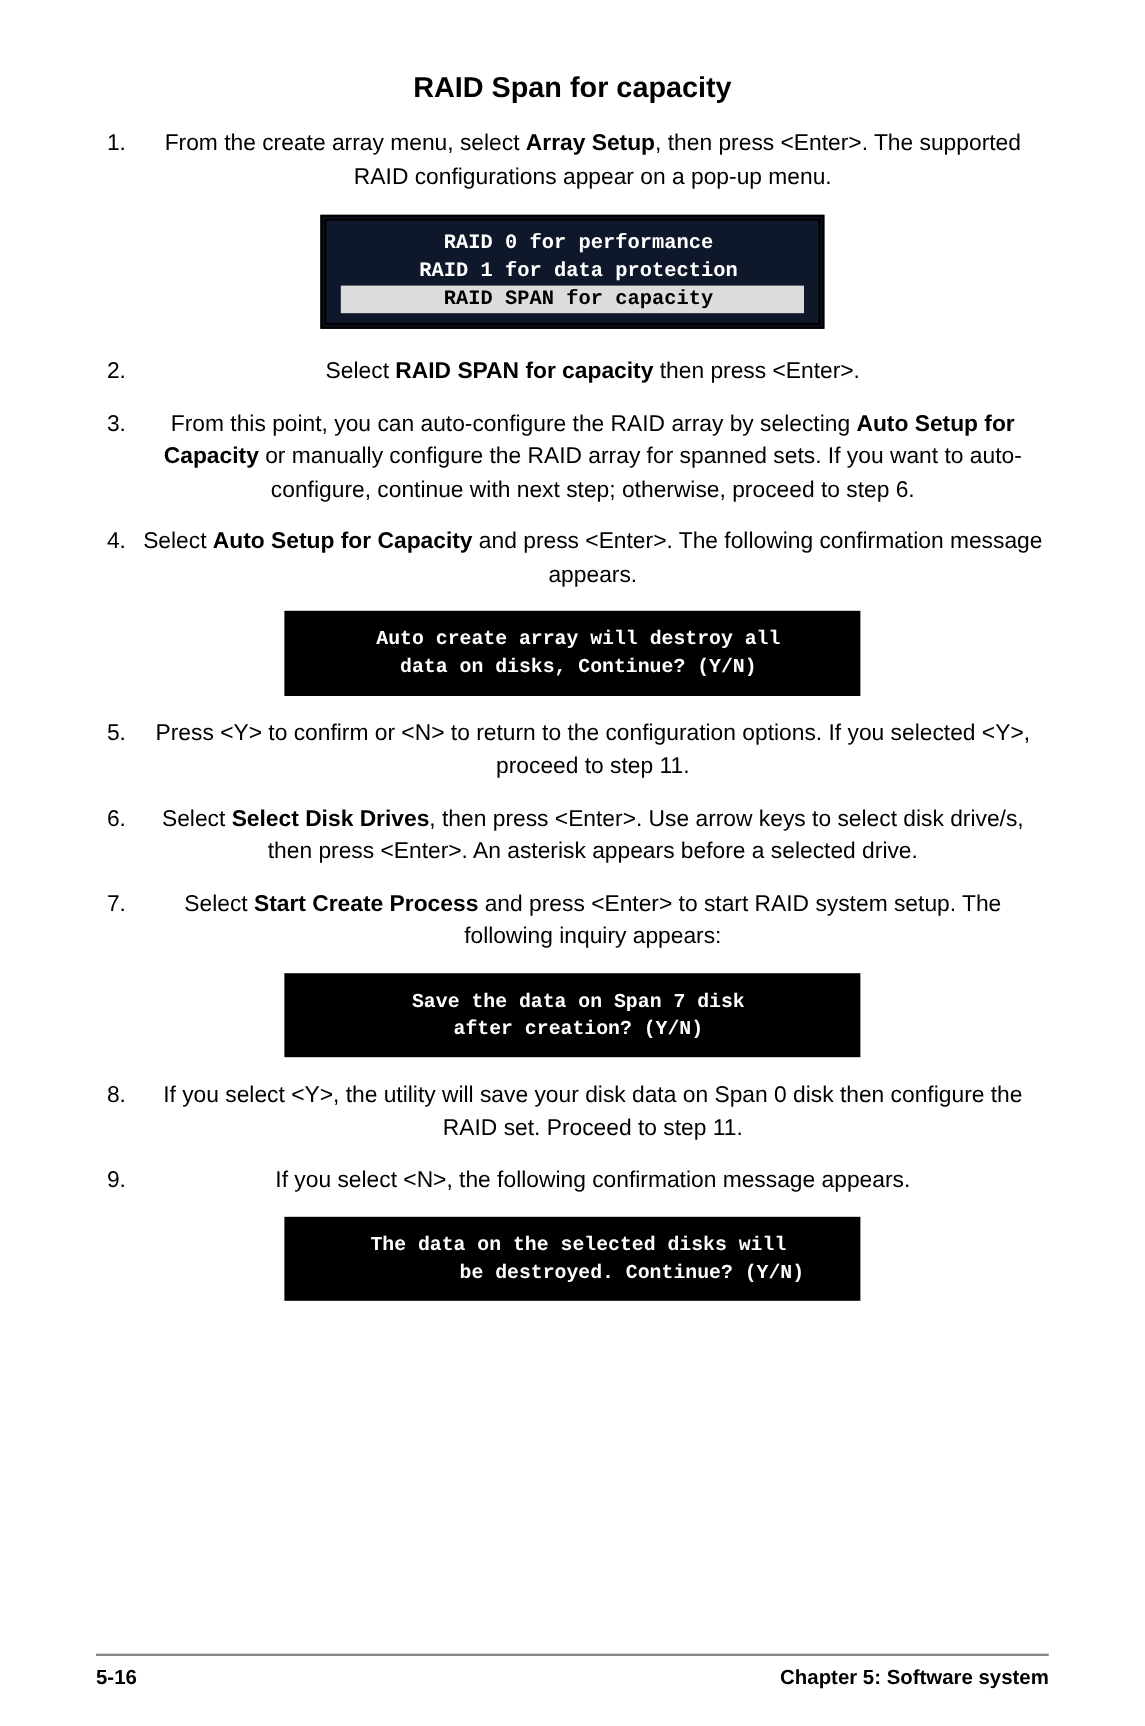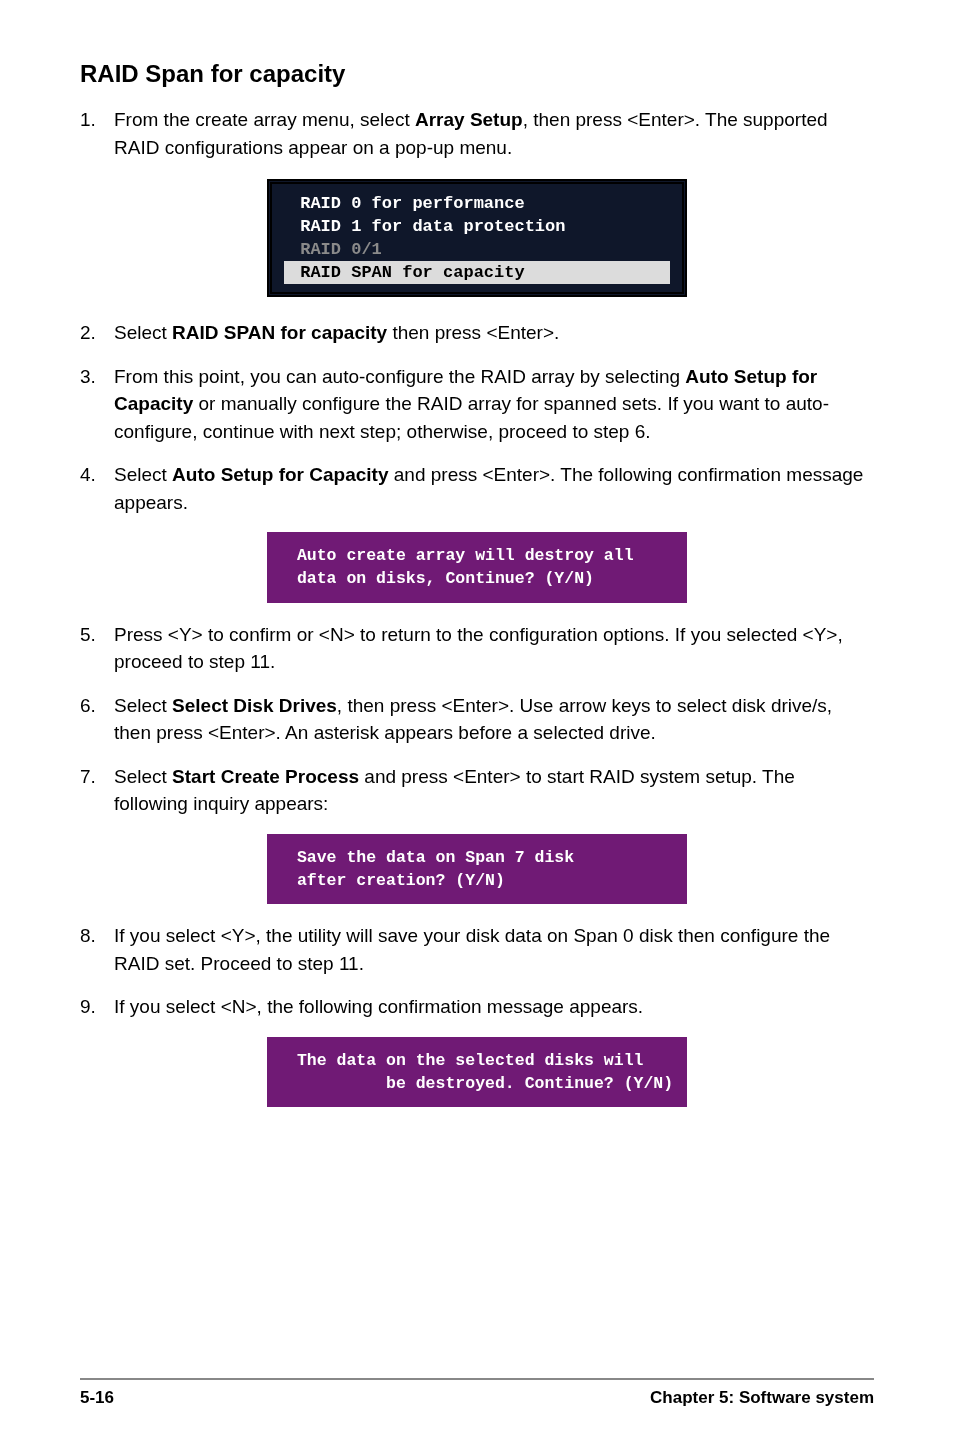--- a/index.html
+++ b/index.html
@@ -9,20 +9,21 @@
     background: #ffffff;
     color: #000000;
     width: 954px;
   }
   .page {
     padding: 60px 80px 30px 80px;
     box-sizing: border-box;
     min-height: 1438px;
     display: flex;
     flex-direction: column;
+    text-align: center;
   }
   .content {
     flex: 1;
   }
   h2.section-title {
     font-size: 24px;
     font-weight: bold;
     margin: 0 0 18px 0;
   }
   ol.steps {
@@ -63,28 +64,28 @@
   }
   .terminal-outer .line.dim {
     color: #8a8a8a;
   }
   .terminal-outer .line.sel {
     background: #dcdcdc;
     color: #000;
   }
   .blackbox {
     margin: 14px auto 18px auto;
-    background: #701a75;
+    background: #000000;
     padding: 12px 20px;
     font-family: "Courier New", monospace;
     font-size: 16.5px;
     font-weight: bold;
     color: #fff;
     line-height: 1.4;
-    width: 420px;
+    width: 480px;
     box-sizing: border-box;
     white-space: pre;
   }
   .footer-rule {
     border: none;
     border-top: 2px solid #888;
     margin: 28px 0 8px 0;
   }
   .footer {
     display: flex;
@@ -104,21 +105,20 @@
     <ol class="steps">
       <li>
         <span class="num">1.</span>
         <span class="body">From the create array menu, select <b>Array Setup</b>, then press &lt;Enter&gt;. The supported RAID configurations appear on a pop-up menu.</span>
       </li>
     </ol>
 
     <div class="terminal-outer">
       <div class="line"> RAID 0 for performance</div>
       <div class="line"> RAID 1 for data protection</div>
-      <div class="line dim"> RAID 0/1</div>
       <div class="line sel"> RAID SPAN for capacity</div>
     </div>
 
     <ol class="steps">
       <li>
         <span class="num">2.</span>
         <span class="body">Select <b>RAID SPAN for capacity</b> then press &lt;Enter&gt;.</span>
       </li>
       <li>
         <span class="num">3.</span>

